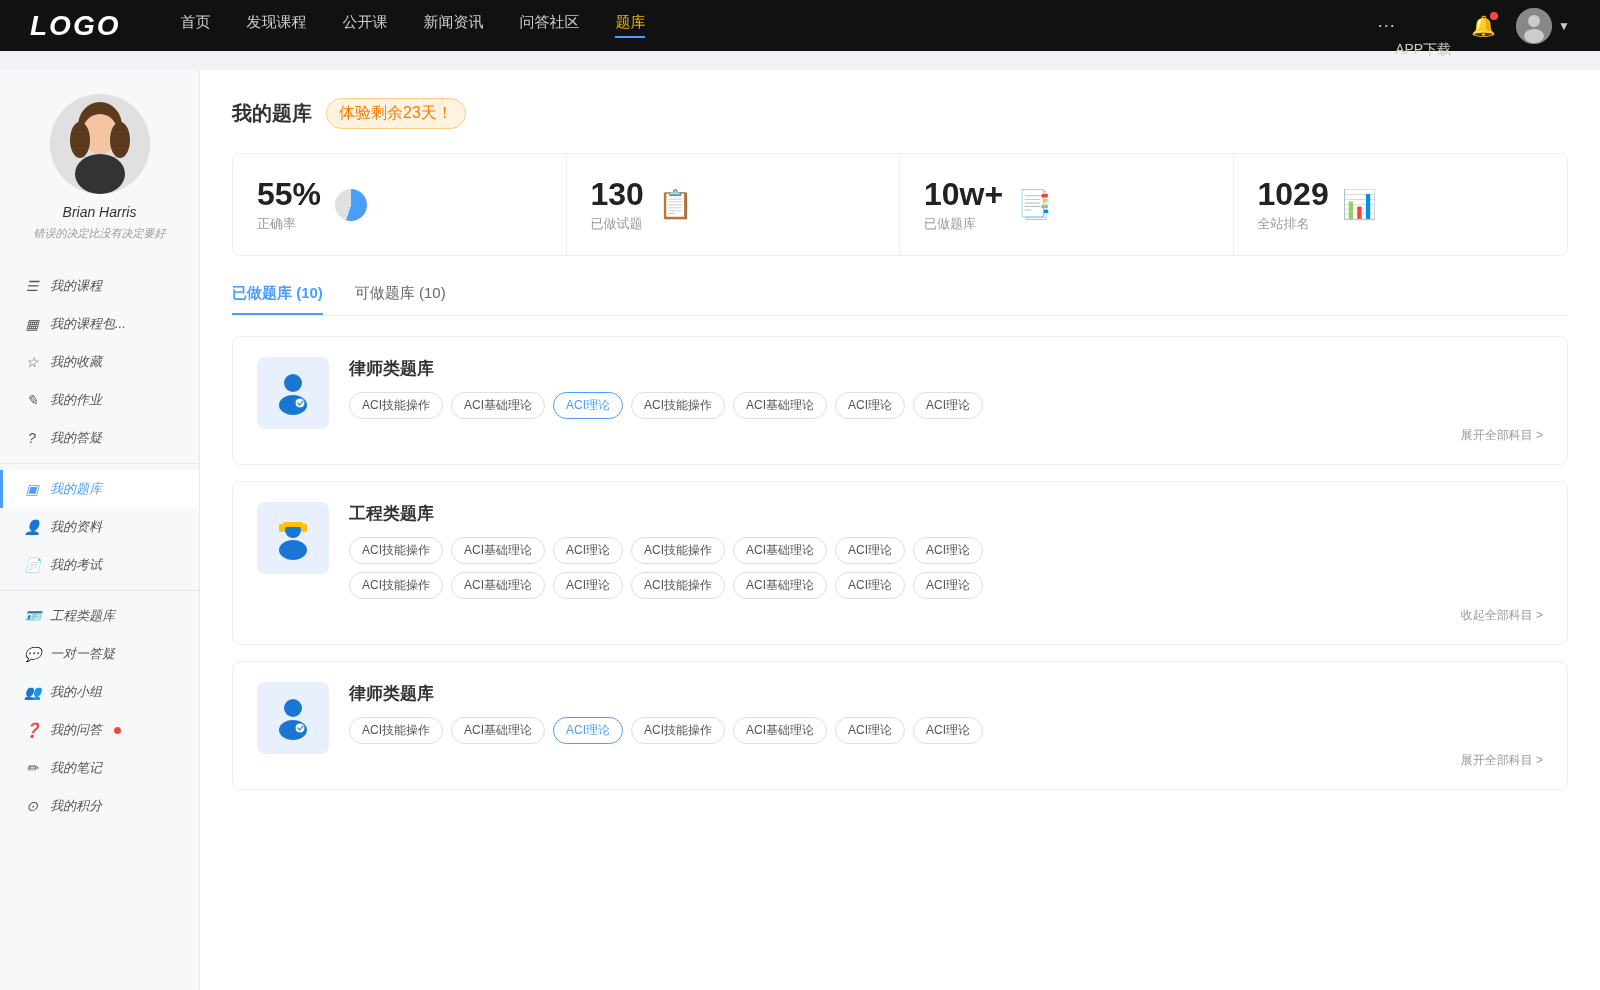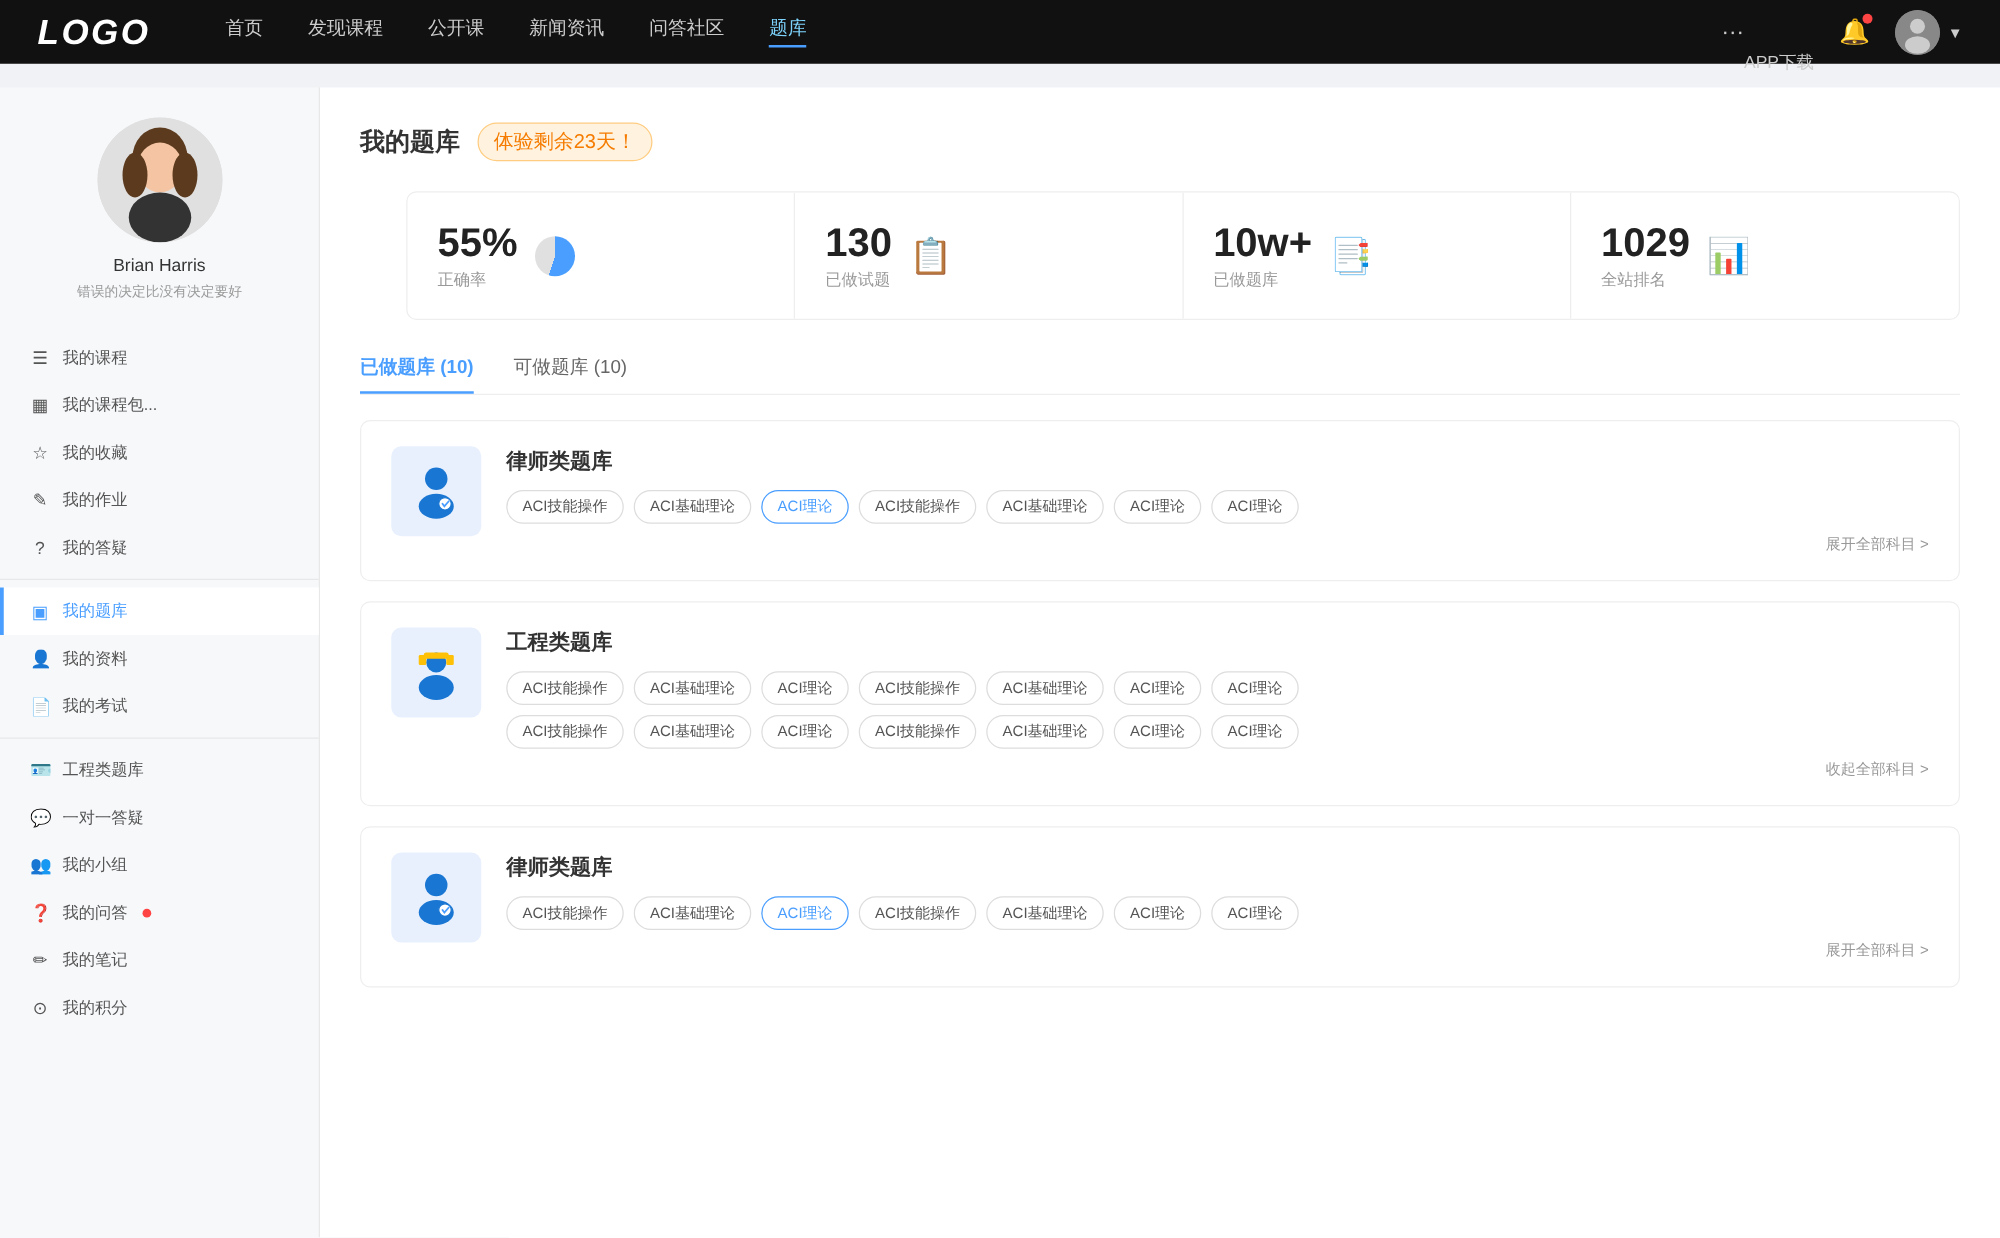--- a/index.html
+++ b/index.html
@@ -29,21 +29,21 @@
       gap: 36px;
       flex: 1;
     }
     .nav-item {
       color: #ccc;
       font-size: 15px;
       cursor: pointer;
       padding-bottom: 4px;
     }
     .nav-item.active {
-      color: #7dd3fc;
+      color: #eab308;
       border-bottom: 2px solid #4a9eff;
     }
     .nav-more { color: #ccc; font-size: 18px; cursor: pointer; }
     .navbar-right {
       display: flex;
       align-items: center;
       gap: 20px;
       margin-left: auto;
     }
     .app-download { color: #ccc; font-size: 14px; cursor: pointer; margin-top: 48px; }
@@ -55,25 +55,26 @@
 
     
     .page-wrapper {
       display: flex;
       margin-top: 70px;
       min-height: calc(990px - 70px);
     }
 
     
     .sidebar {
-      width: 256px;
+      width: 200px;
       background: #f7f8fa;
       padding: 4px 0;
       flex-shrink: 0;
       border-right: 1px solid #e8e8e8;
+      font-style: italic;
     }
     .sidebar-profile {
       text-align: center;
       padding: 20px 0 16px;
     }
     .profile-avatar {
       width: 100px;
       height: 100px;
       border-radius: 50%;
       background: #ddd;
@@ -141,21 +142,20 @@
 
     
     .stats-row {
       display: grid;
       grid-template-columns: repeat(4, 1fr);
       gap: 0;
       border: 1px solid #eee;
       border-radius: 8px;
       margin-bottom: 28px;
       overflow: hidden;
-      margin-left: 37px;
     }
     .stat-card {
       padding: 22px 24px;
       display: flex;
       align-items: center;
       gap: 14px;
       border-right: 1px solid #eee;
     }
     .stat-card:last-child { border-right: none; }
     .stat-info {}

